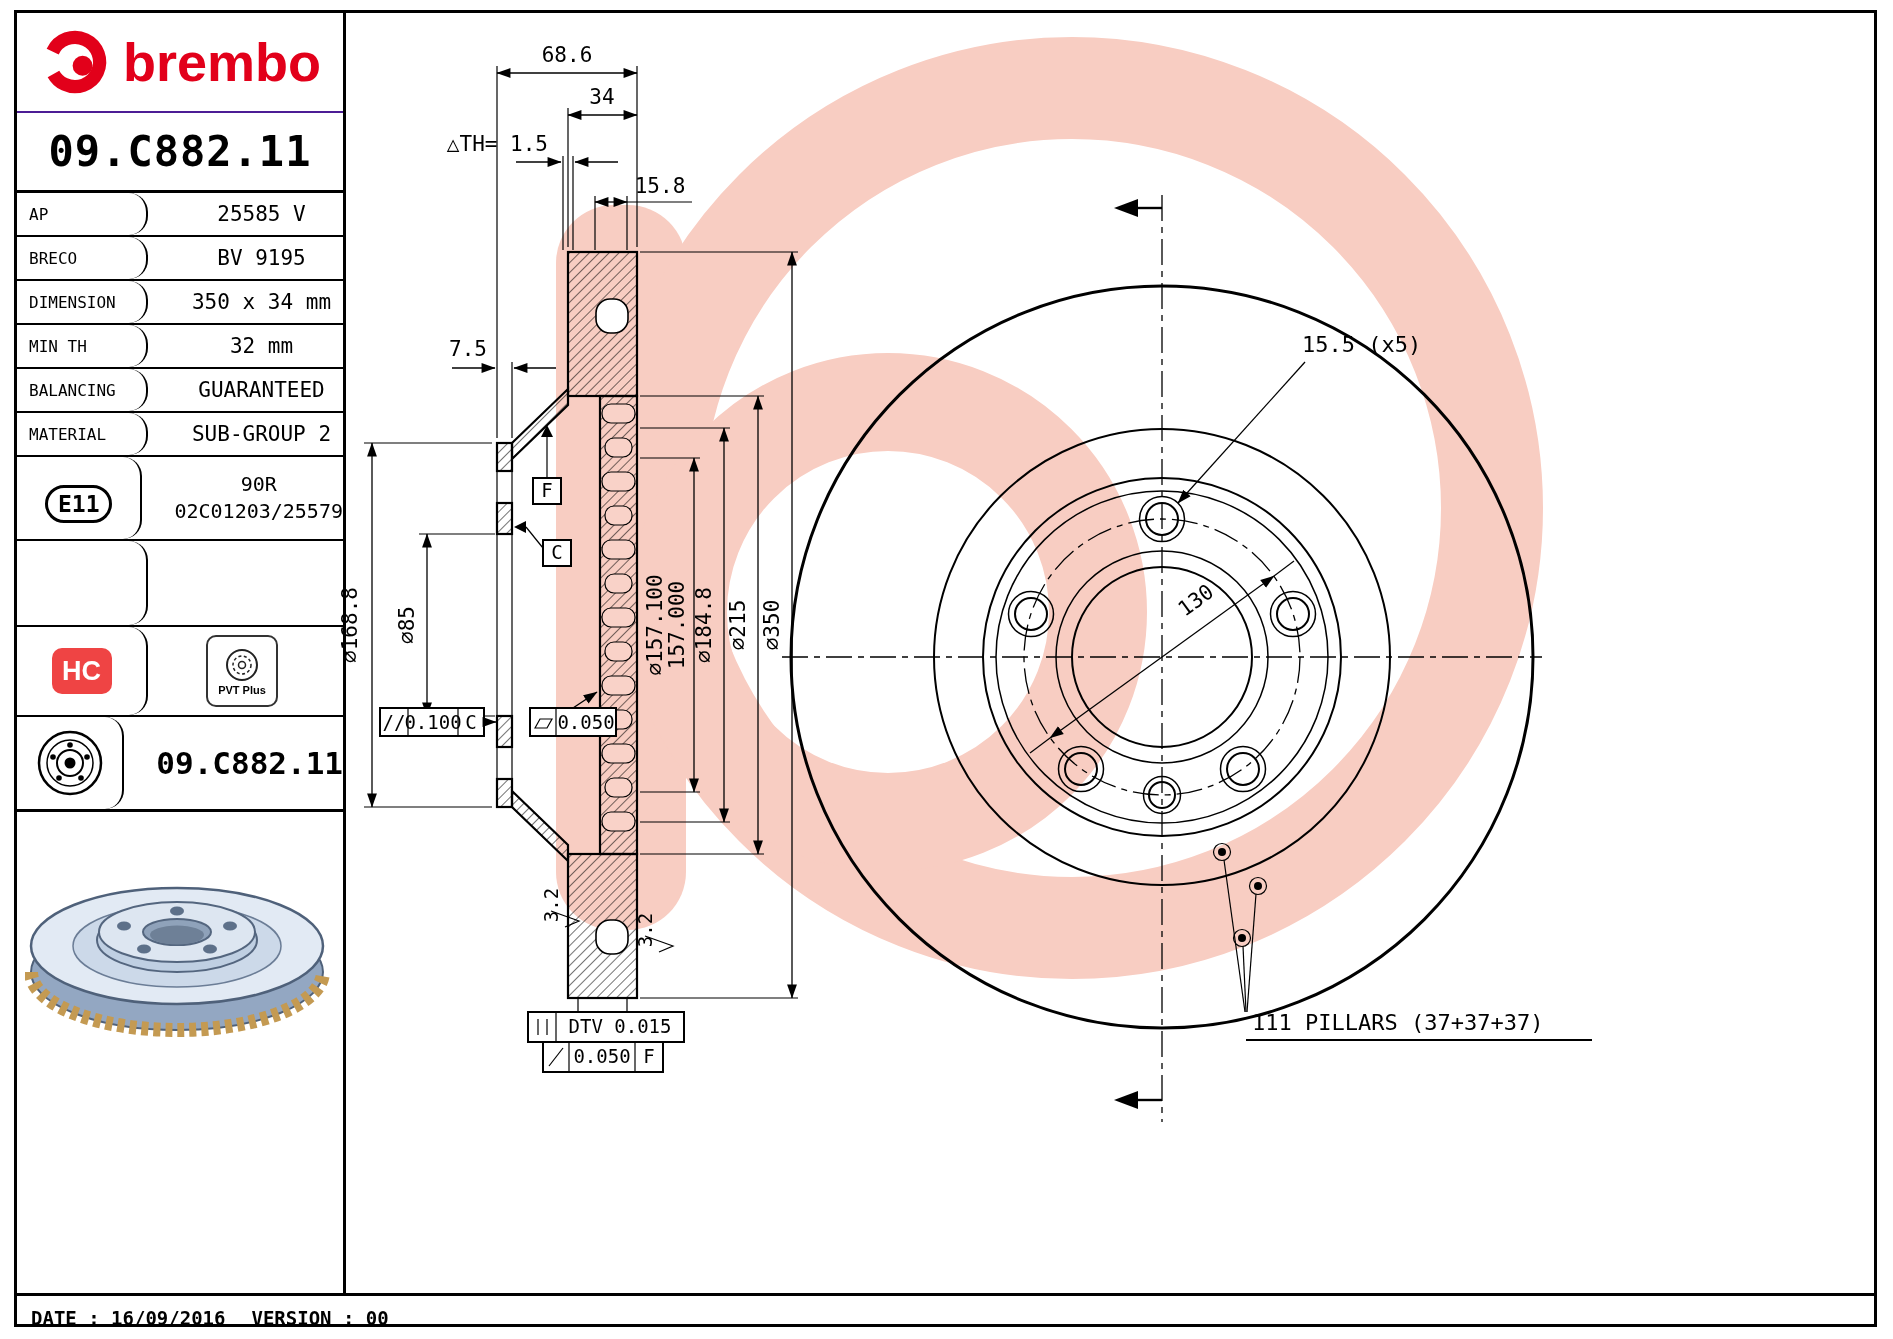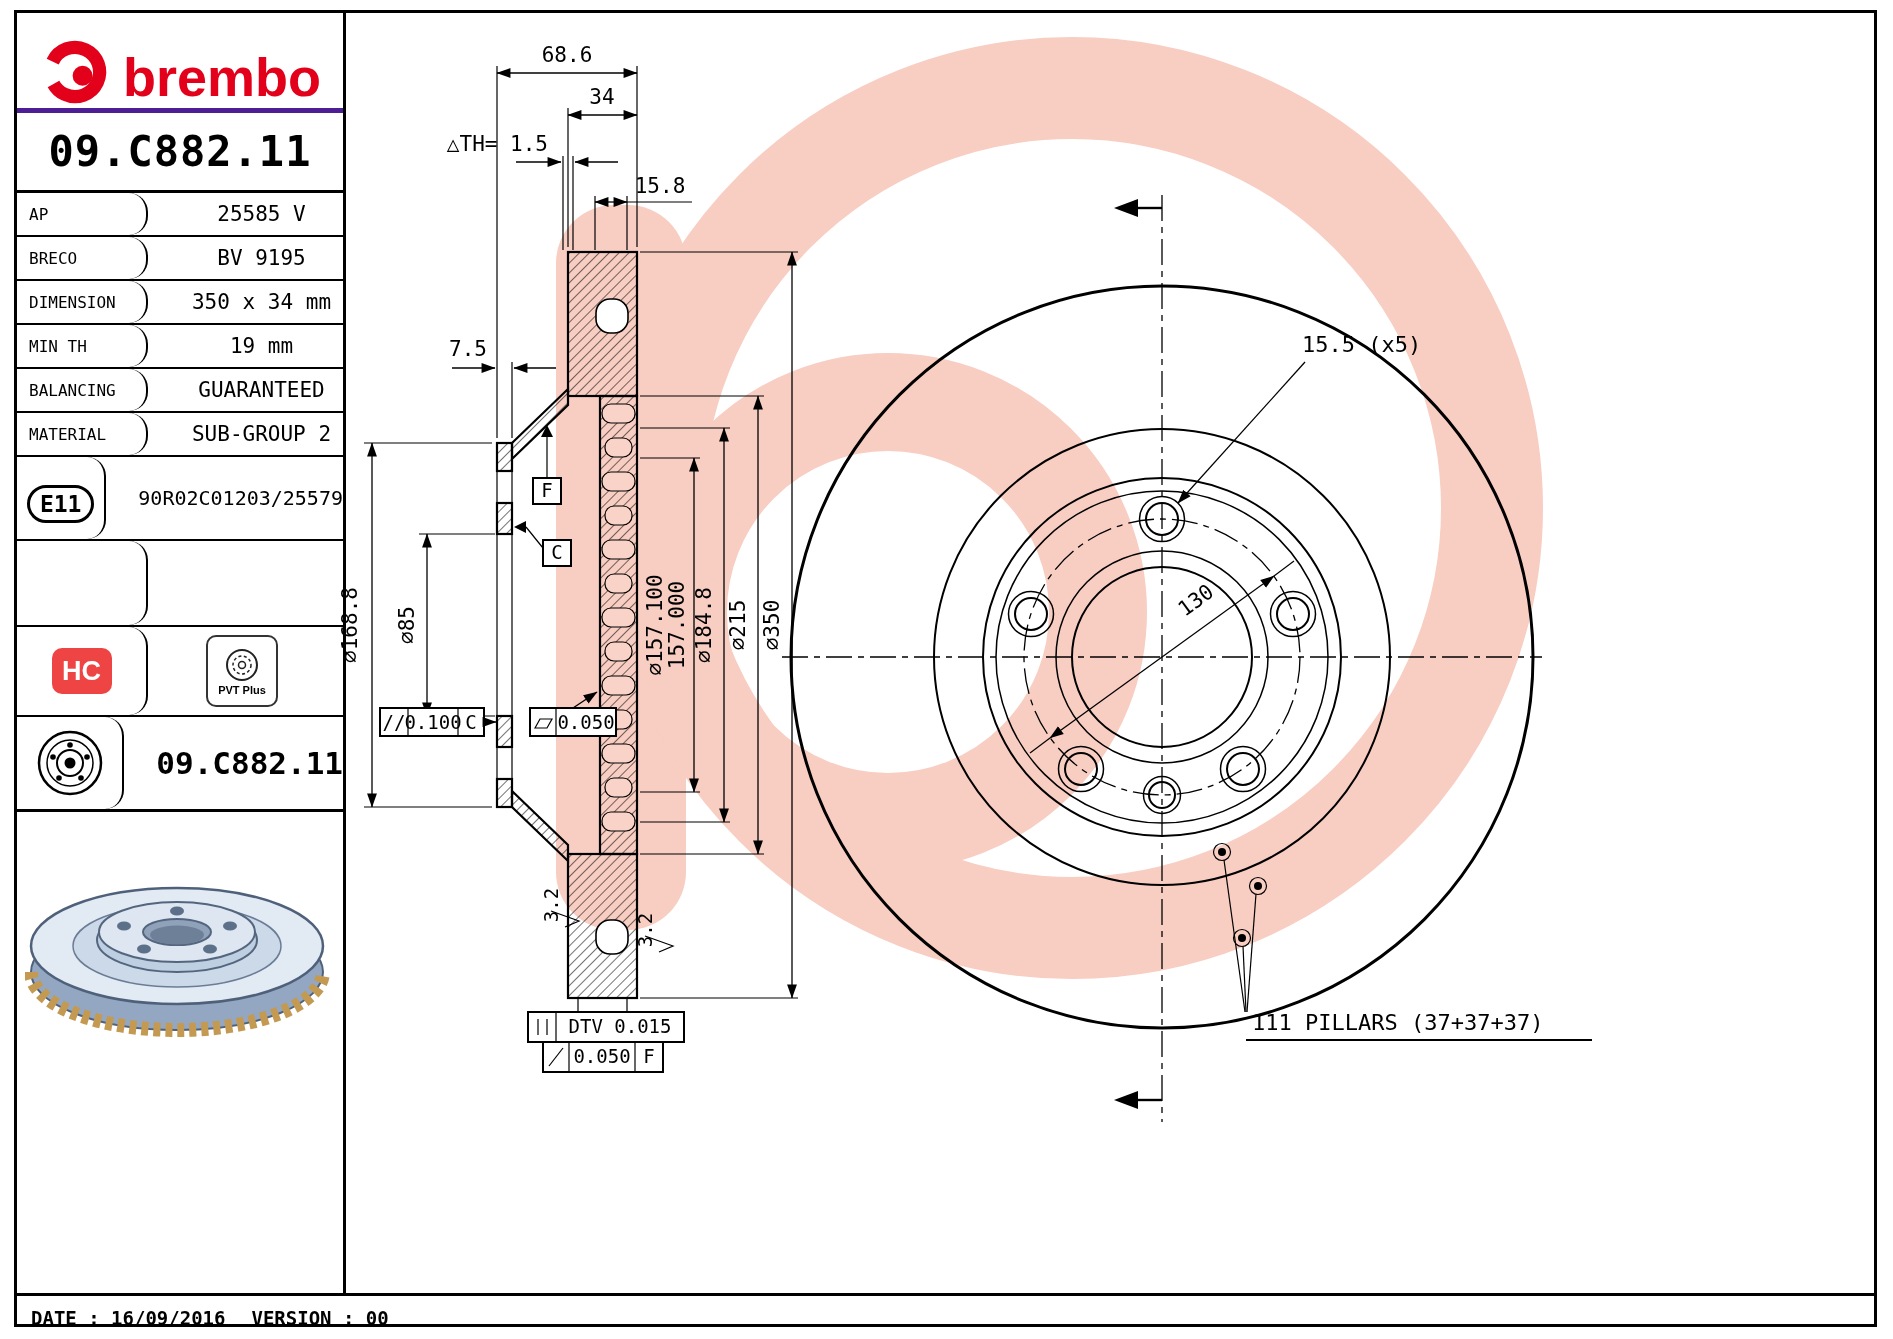--- a/index.html
+++ b/index.html
@@ -7,33 +7,33 @@
           font-family:"DejaVu Sans Mono", monospace; color:#000; }
   .frame { position:absolute; left:14px; top:10px; width:1863px; height:1317px;
            border:3px solid #000; box-sizing:border-box; pointer-events:none; z-index:5; }
   .main-svg { position:absolute; left:0; top:0; z-index:1; }
 
   
   .left-panel { position:absolute; left:17px; top:13px; width:329px; height:1280px;
                 border-right:3px solid #000; box-sizing:border-box; display:flex;
                 flex-direction:column; z-index:4; background:transparent; }
   .lp-row { box-sizing:border-box; display:flex; flex-shrink:0; }
-  .logo-row { height:100px; border-bottom:5px solid #4c1d95; align-items:flex-end; padding-left:22px; gap:12px; }
+  .logo-row { height:100px; border-bottom:2px solid #4c1d95; align-items:center; padding-left:22px; gap:12px; }
   .brand-text { font-family:"Liberation Sans", sans-serif; font-weight:bold; font-size:54px;
                 color:#e2001a; letter-spacing:0; }
   .pn-row { height:80px; border-bottom:3px solid #000; align-items:center; justify-content:center;
             font-size:42px; font-weight:bold; letter-spacing:1px; }
   .spec { height:44px; border-bottom:2px solid #000; }
   .cell-l { width:131px; box-sizing:border-box; border-right:2px solid #000; display:flex;
             align-items:center; padding-left:12px; font-size:16px;border-radius:19px; }
   .cell-l.center { justify-content:center; padding-left:0; }
   .cell-r { flex:1; display:flex; align-items:center; justify-content:center; font-size:21px;margin-left:32px; }
   .e11-row { height:84px; border-bottom:2px solid #000; }
   .e11-badge { border:3px solid #000; border-radius:20px; padding:3px 10px; font-size:23px; font-weight:bold;margin-top:12px; }
-  .e11-text { display:flex; flex-direction:row; align-items:center; font-size:20px; line-height:1.35; }
+  .e11-text { display:flex; flex-direction:column; align-items:center; font-size:20px; line-height:1.35; }
   .empty-row { height:86px; border-bottom:2px solid #000; }
   .badges-row { height:90px; border-bottom:2px solid #000; }
   .hc-badge { width:60px; height:46px; background:#ef4444; color:#fff; border-radius:10px;
               display:flex; align-items:center; justify-content:center;
               font:bold 27px "Liberation Sans", sans-serif; }
   .cell-r.left { justify-content:flex-start; }
   .pvt-badge { width:68px; height:68px; border:2px solid #333; border-radius:10px; margin-left:26px;
                display:flex; flex-direction:column; align-items:center; justify-content:center; }
   .pvt-label { font:bold 11px "Liberation Sans", sans-serif; margin-top:1px; }
   .disc-row { height:95px; border-bottom:3px solid #000; }
@@ -335,21 +335,21 @@
     <div class="lp-row spec">
       <div class="cell-l">BRECO</div>
       <div class="cell-r">BV 9195</div>
     </div>
     <div class="lp-row spec">
       <div class="cell-l">DIMENSION</div>
       <div class="cell-r">350 x 34 mm</div>
     </div>
     <div class="lp-row spec">
       <div class="cell-l">MIN TH</div>
-      <div class="cell-r">19 mm</div>
+      <div class="cell-r">32 mm</div>
     </div>
     <div class="lp-row spec">
       <div class="cell-l">BALANCING</div>
       <div class="cell-r">GUARANTEED</div>
     </div>
     <div class="lp-row spec">
       <div class="cell-l">MATERIAL</div>
       <div class="cell-r">SUB-GROUP 2</div>
     </div>
 

